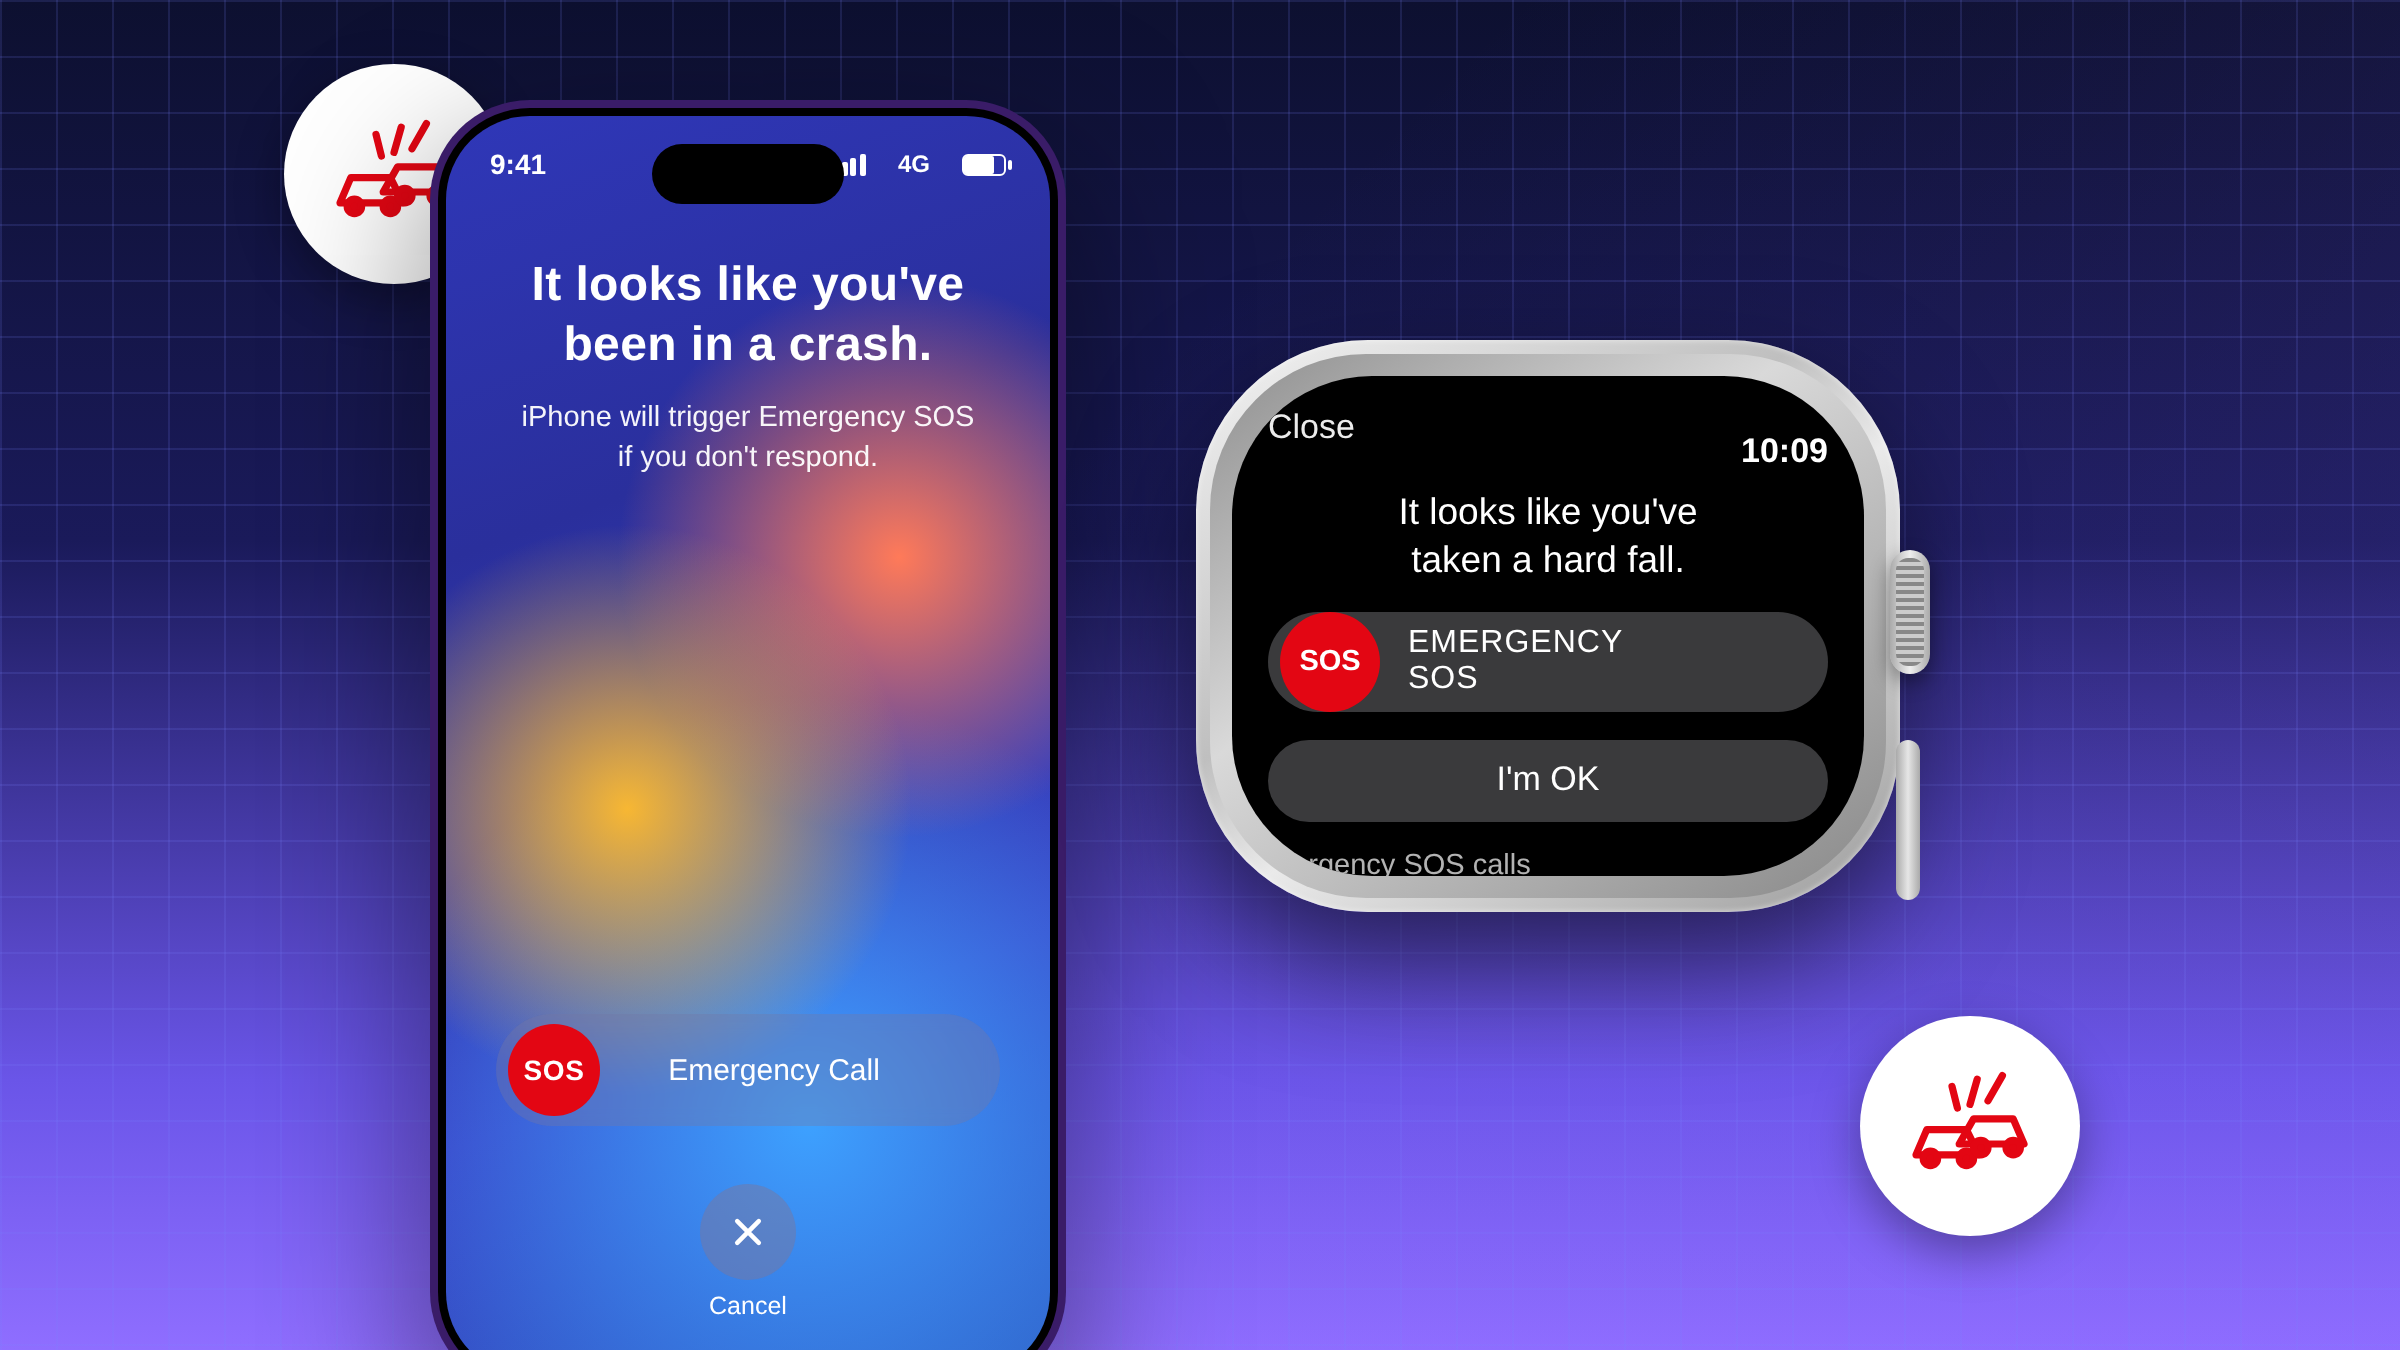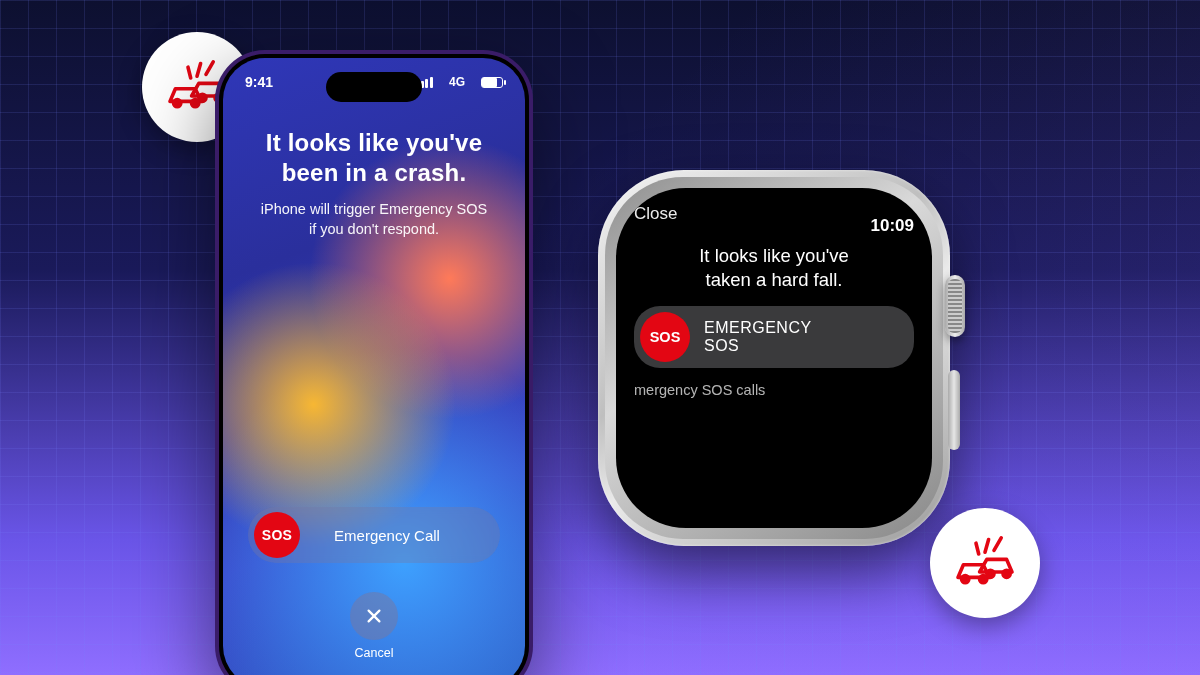--- a/index.html
+++ b/index.html
@@ -117,21 +117,21 @@
     background:rgba(120,120,160,.5);
     display:flex; align-items:center; justify-content:center;
   }
   .cancel-btn svg{width:18px;height:18px;}
   .cancel-label{font-size:12.5px;}
 
   
   .watch {
     position:absolute;
     top:170px; left:598px;
-    width:352px; height:376px;
+    width:352px; height:286px;
   }
   .watch-case {
     position:absolute; inset:0;
     border-radius:86px;
     background:linear-gradient(145deg,#f5f5f5,#bfbfbf 40%,#eaeaea 55%,#9a9a9a 100%);
     box-shadow: 0 25px 60px rgba(0,0,0,.55), inset 0 0 3px rgba(255,255,255,.6);
   }
   .watch-case::before{
     content:""; position:absolute; inset:7px; border-radius:78px;
     background:linear-gradient(145deg,#8d8d8d,#d9d9d9 40%,#888 100%);
@@ -265,20 +265,23 @@
     </div>
     <div class="watch-btn sos">
       <div class="watch-sos-circle">
         <span>SOS</span>
       </div>
       <div class="watch-sos-text">
         <div>EMERGENCY</div>
         <div>SOS</div>
       </div>
     </div>
+    <div class="watch-btn ok">
+      <span>I'm OK</span>
+    </div>
     <div class="watch-foot">mergency SOS calls</div>
   </div>
 </div>
 
 <div class="badge badge-br">
   <svg viewBox="0 0 80 80">
     <g fill="none" stroke="#e30613" stroke-width="4" stroke-linejoin="round" stroke-linecap="round">
       <path d="M10 56 L16 42 L38 42 L45 56 Z"></path>
       <circle cx="18" cy="58" r="4" fill="#e30613"></circle>
       <circle cx="38" cy="58" r="4" fill="#e30613"></circle>

